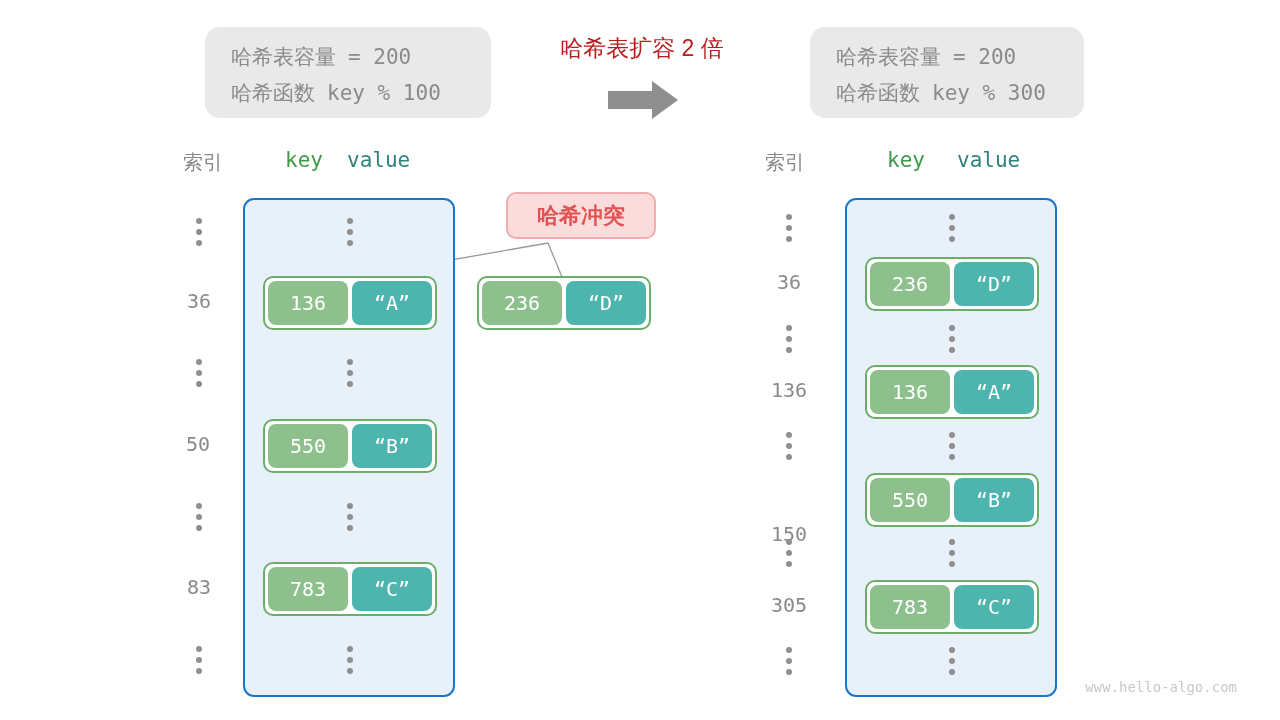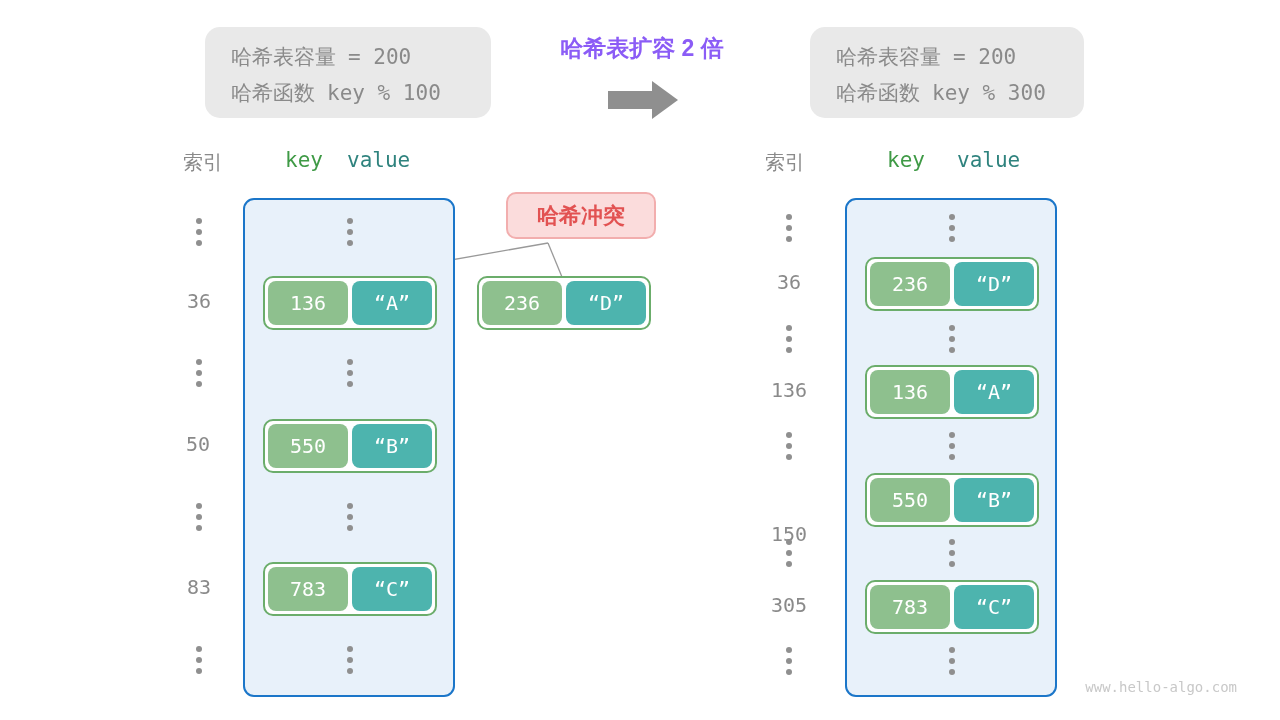--- a/index.html
+++ b/index.html
@@ -11,21 +11,21 @@
 
   
   .graybox{background:#E9E9E9;border-radius:15px;color:#8A8A8A;
            padding:12px 0 0 26px;box-sizing:border-box;}
   .gline{display:flex;align-items:center;gap:12px;height:36px;
          font-size:21px;white-space:nowrap;}
   .gline .lab{font-weight:normal;}
   .gline .val{font-family:"DejaVu Sans Mono",monospace;}
 
   
-  .title{font-size:23px;font-weight:bold;color:#8b5cf6;white-space:nowrap;}
+  .title{font-size:23px;font-weight:normal;color:#b91c1c;white-space:nowrap;}
   .arrow{width:70px;height:38px;}
   .arrow .shaft{position:absolute;left:0;top:10px;width:44px;height:18px;background:#8F8F8F;}
   .arrow .head{position:absolute;left:44px;top:0;width:0;height:0;
                border-left:26px solid #8F8F8F;border-top:19px solid transparent;
                border-bottom:19px solid transparent;}
 
   
   .hdr-idx{font-size:20px;color:#8A8A8A;}
   .hdr-key{font-size:21px;color:#3F9A46;}
   .hdr-val{font-size:21px;color:#2F837E;}

